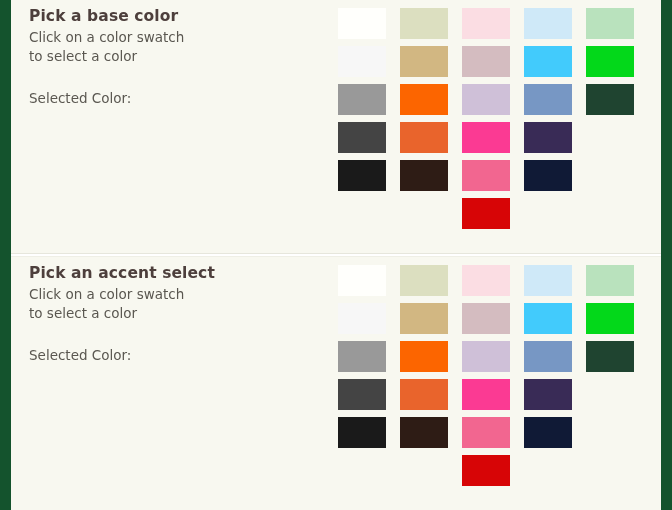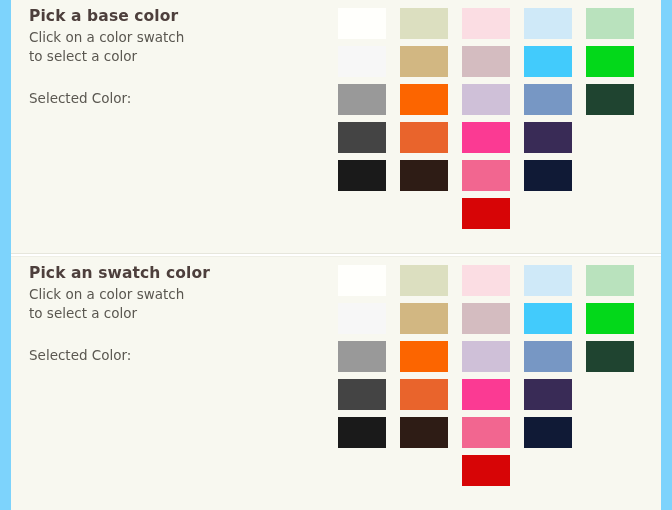--- a/index.html
+++ b/index.html
@@ -10,21 +10,21 @@
   body {
     width: 672px;
     height: 510px;
     font-family: "DejaVu Sans", sans-serif;
     overflow: hidden;
   }
   .app {
     position: relative;
     width: 672px;
     height: 510px;
-    background: #7dd3fc;
+    background: #14532d;
     text-decoration: underline;
   }
   .panel {
     position: absolute;
     left: 11px;
     width: 650px;
     background: #f8f8f0;
     box-sizing: border-box;
     overflow: hidden;
   }
@@ -216,21 +216,21 @@
         <div class="swatch-cell">
           <div class="swatch empty"></div>
         </div>
       </div>
   </section>
 
   <div class="panel-divider"></div>
 
   <section class="panel" id="panel-accent">
     <div class="text-col">
-      <h2 class="panel-title">Pick an swatch color</h2>
+      <h2 class="panel-title">Pick an accent select</h2>
       <p class="panel-sub">Click on a color swatch</p>
       <p class="panel-sub">to select a color</p>
       <div class="selected-row">
         <p class="selected-label">Selected Color:</p>
         <span class="selected-chip"></span>
       </div>
     </div>
     <div class="swatch-grid" id="grid-accent">
         <div class="swatch-cell">
           <div class="swatch" style="background: rgb(255, 255, 252);"></div>

